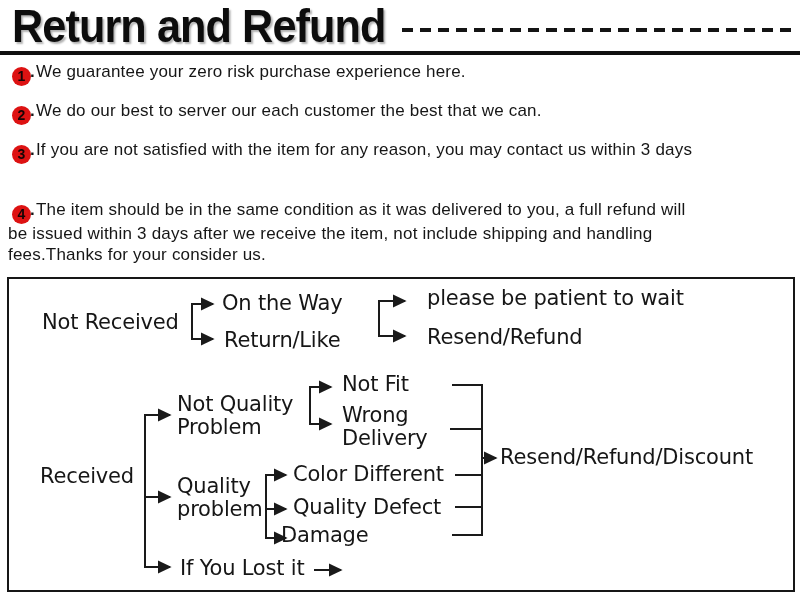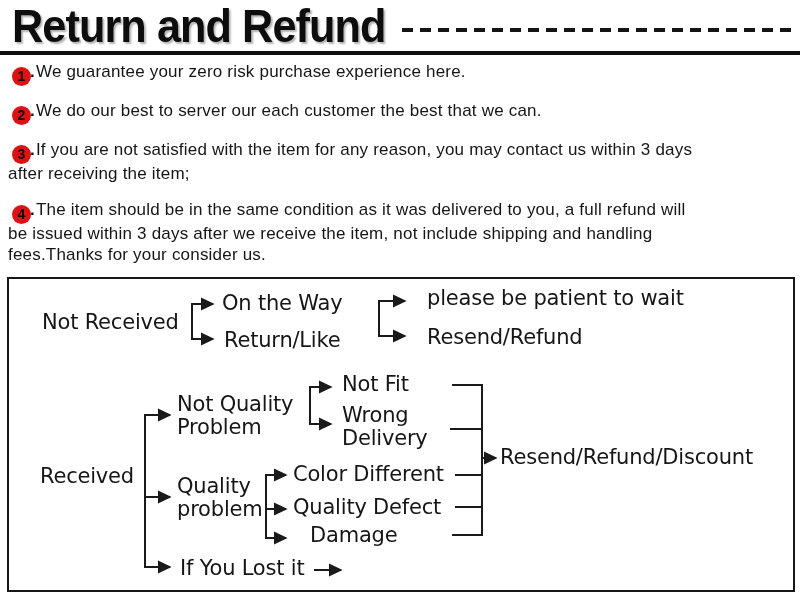--- a/index.html
+++ b/index.html
@@ -60,21 +60,20 @@
   <div class="point p1">
     <span class="badge">1</span><span class="dot">.</span><span>We guarantee your zero risk purchase experience here.</span>
   </div>
 
   <div class="point p2">
     <span class="badge">2</span><span class="dot">.</span><span>We do our best to server our each customer the best that we can.</span>
   </div>
 
   <div class="point p3">
     <div><span class="badge">3</span><span class="dot">.</span><span>If you are not satisfied with the item for any reason, you may contact us within 3 days</span></div>
-    <div>after receiving the item;</div>
   </div>
 
   <div class="point p4">
     <div><span class="badge">4</span><span class="dot">.</span><span>The item should be in the same condition as it was delivered to you, a full refund will</span></div>
     <div>be issued within 3 days after we receive the item, not include shipping and handling</div>
     <div>fees.Thanks for your consider us.</div>
   </div>
 
   <div class="flowbox">
 
@@ -127,18 +126,18 @@
     <div class="fl" style="left:31px;top:186px">Received</div>
     <div class="fl" style="left:168px;top:114px">Not Quality
 Problem</div>
     <div class="fl" style="left:333px;top:94px">Not Fit</div>
     <div class="fl" style="left:333px;top:125px">Wrong
 Delivery</div>
     <div class="fl" style="left:168px;top:196px">Quality
 problem</div>
     <div class="fl" style="left:284px;top:184px">Color Different</div>
     <div class="fl" style="left:284px;top:217px">Quality Defect</div>
-    <div class="fl" style="left:301px;top:245px">Damage</div>
+    <div class="fl" style="left:272px;top:245px">Damage</div>
     <div class="fl" style="left:491px;top:167px">Resend/Refund/Discount</div>
     <div class="fl" style="left:171px;top:278px">If You Lost it</div>
 
   </div>
 </div>
 
 </body></html>

